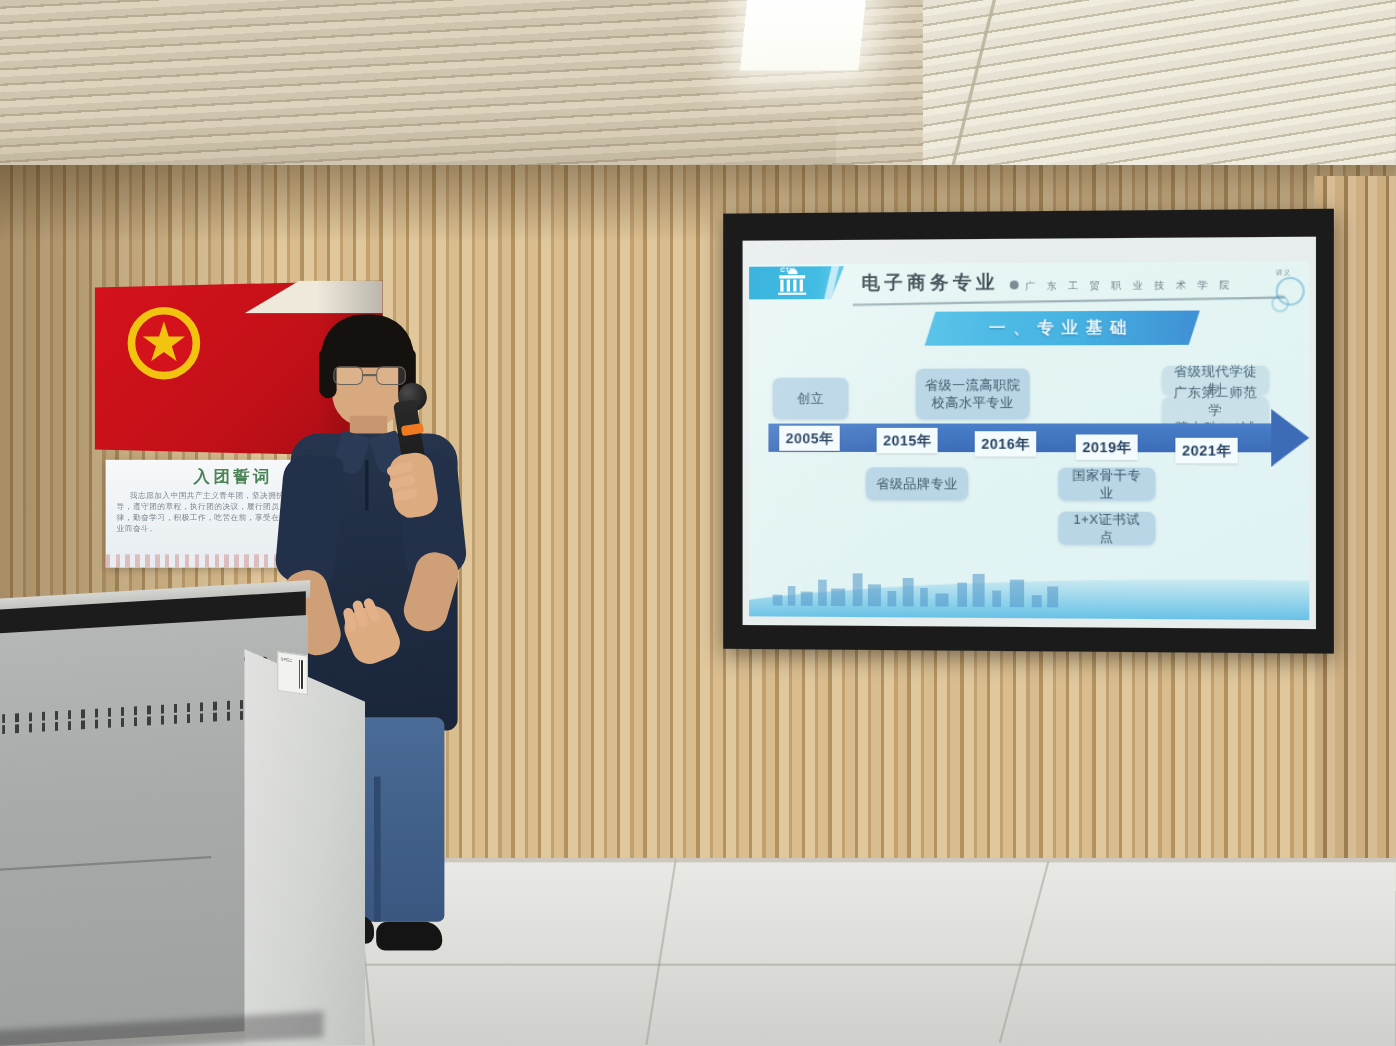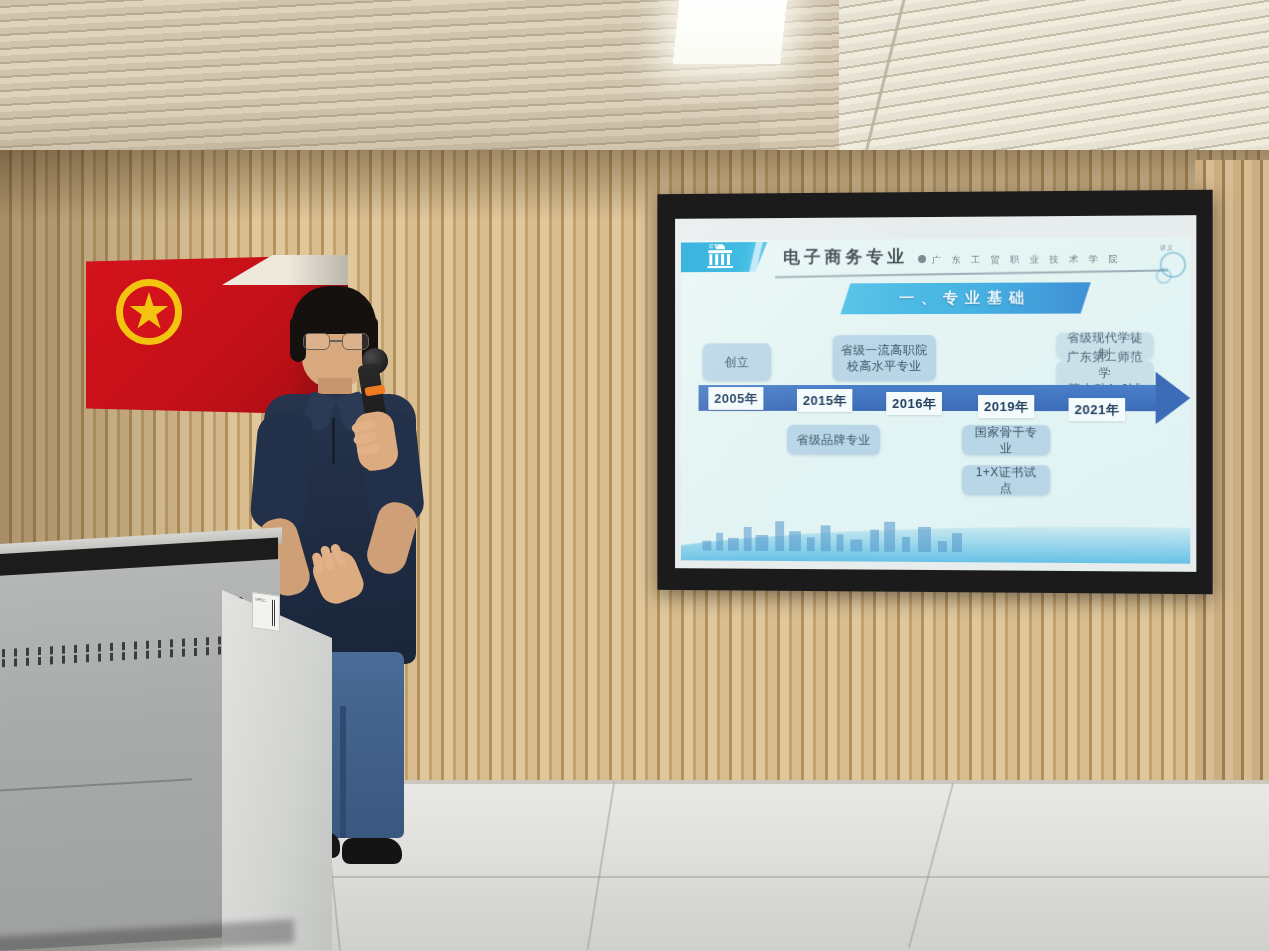--- a/index.html
+++ b/index.html
@@ -419,20 +419,25 @@
 
   <div class="flag-wrap">
     <div class="flag"></div>
     <div class="flag-notch"></div>
     <div class="flag-emblem">
       <div class="star"></div>
     </div>
     <div class="flag-shadow-r"></div>
   </div>
 
+  <div class="oath">
+    <div class="oath-title">入团誓词</div>
+    <div class="oath-body">我志愿加入中国共产主义青年团，坚决拥护中国共产党的领导，遵守团的章程，执行团的决议，履行团员义务，严守团的纪律，勤奋学习，积极工作，吃苦在前，享受在后，为共产主义事业而奋斗。</div>
+    <div class="oath-skyline"></div>
+  </div>
 
   <div class="screen-frame">
     <div class="screen-inner">
       <div class="slide">
 
         <div class="slide-hdr">
           <div class="hdr-badge">
             <div class="hdr-badge-stripe"></div>
           </div>
           <div class="logo-glyph">

